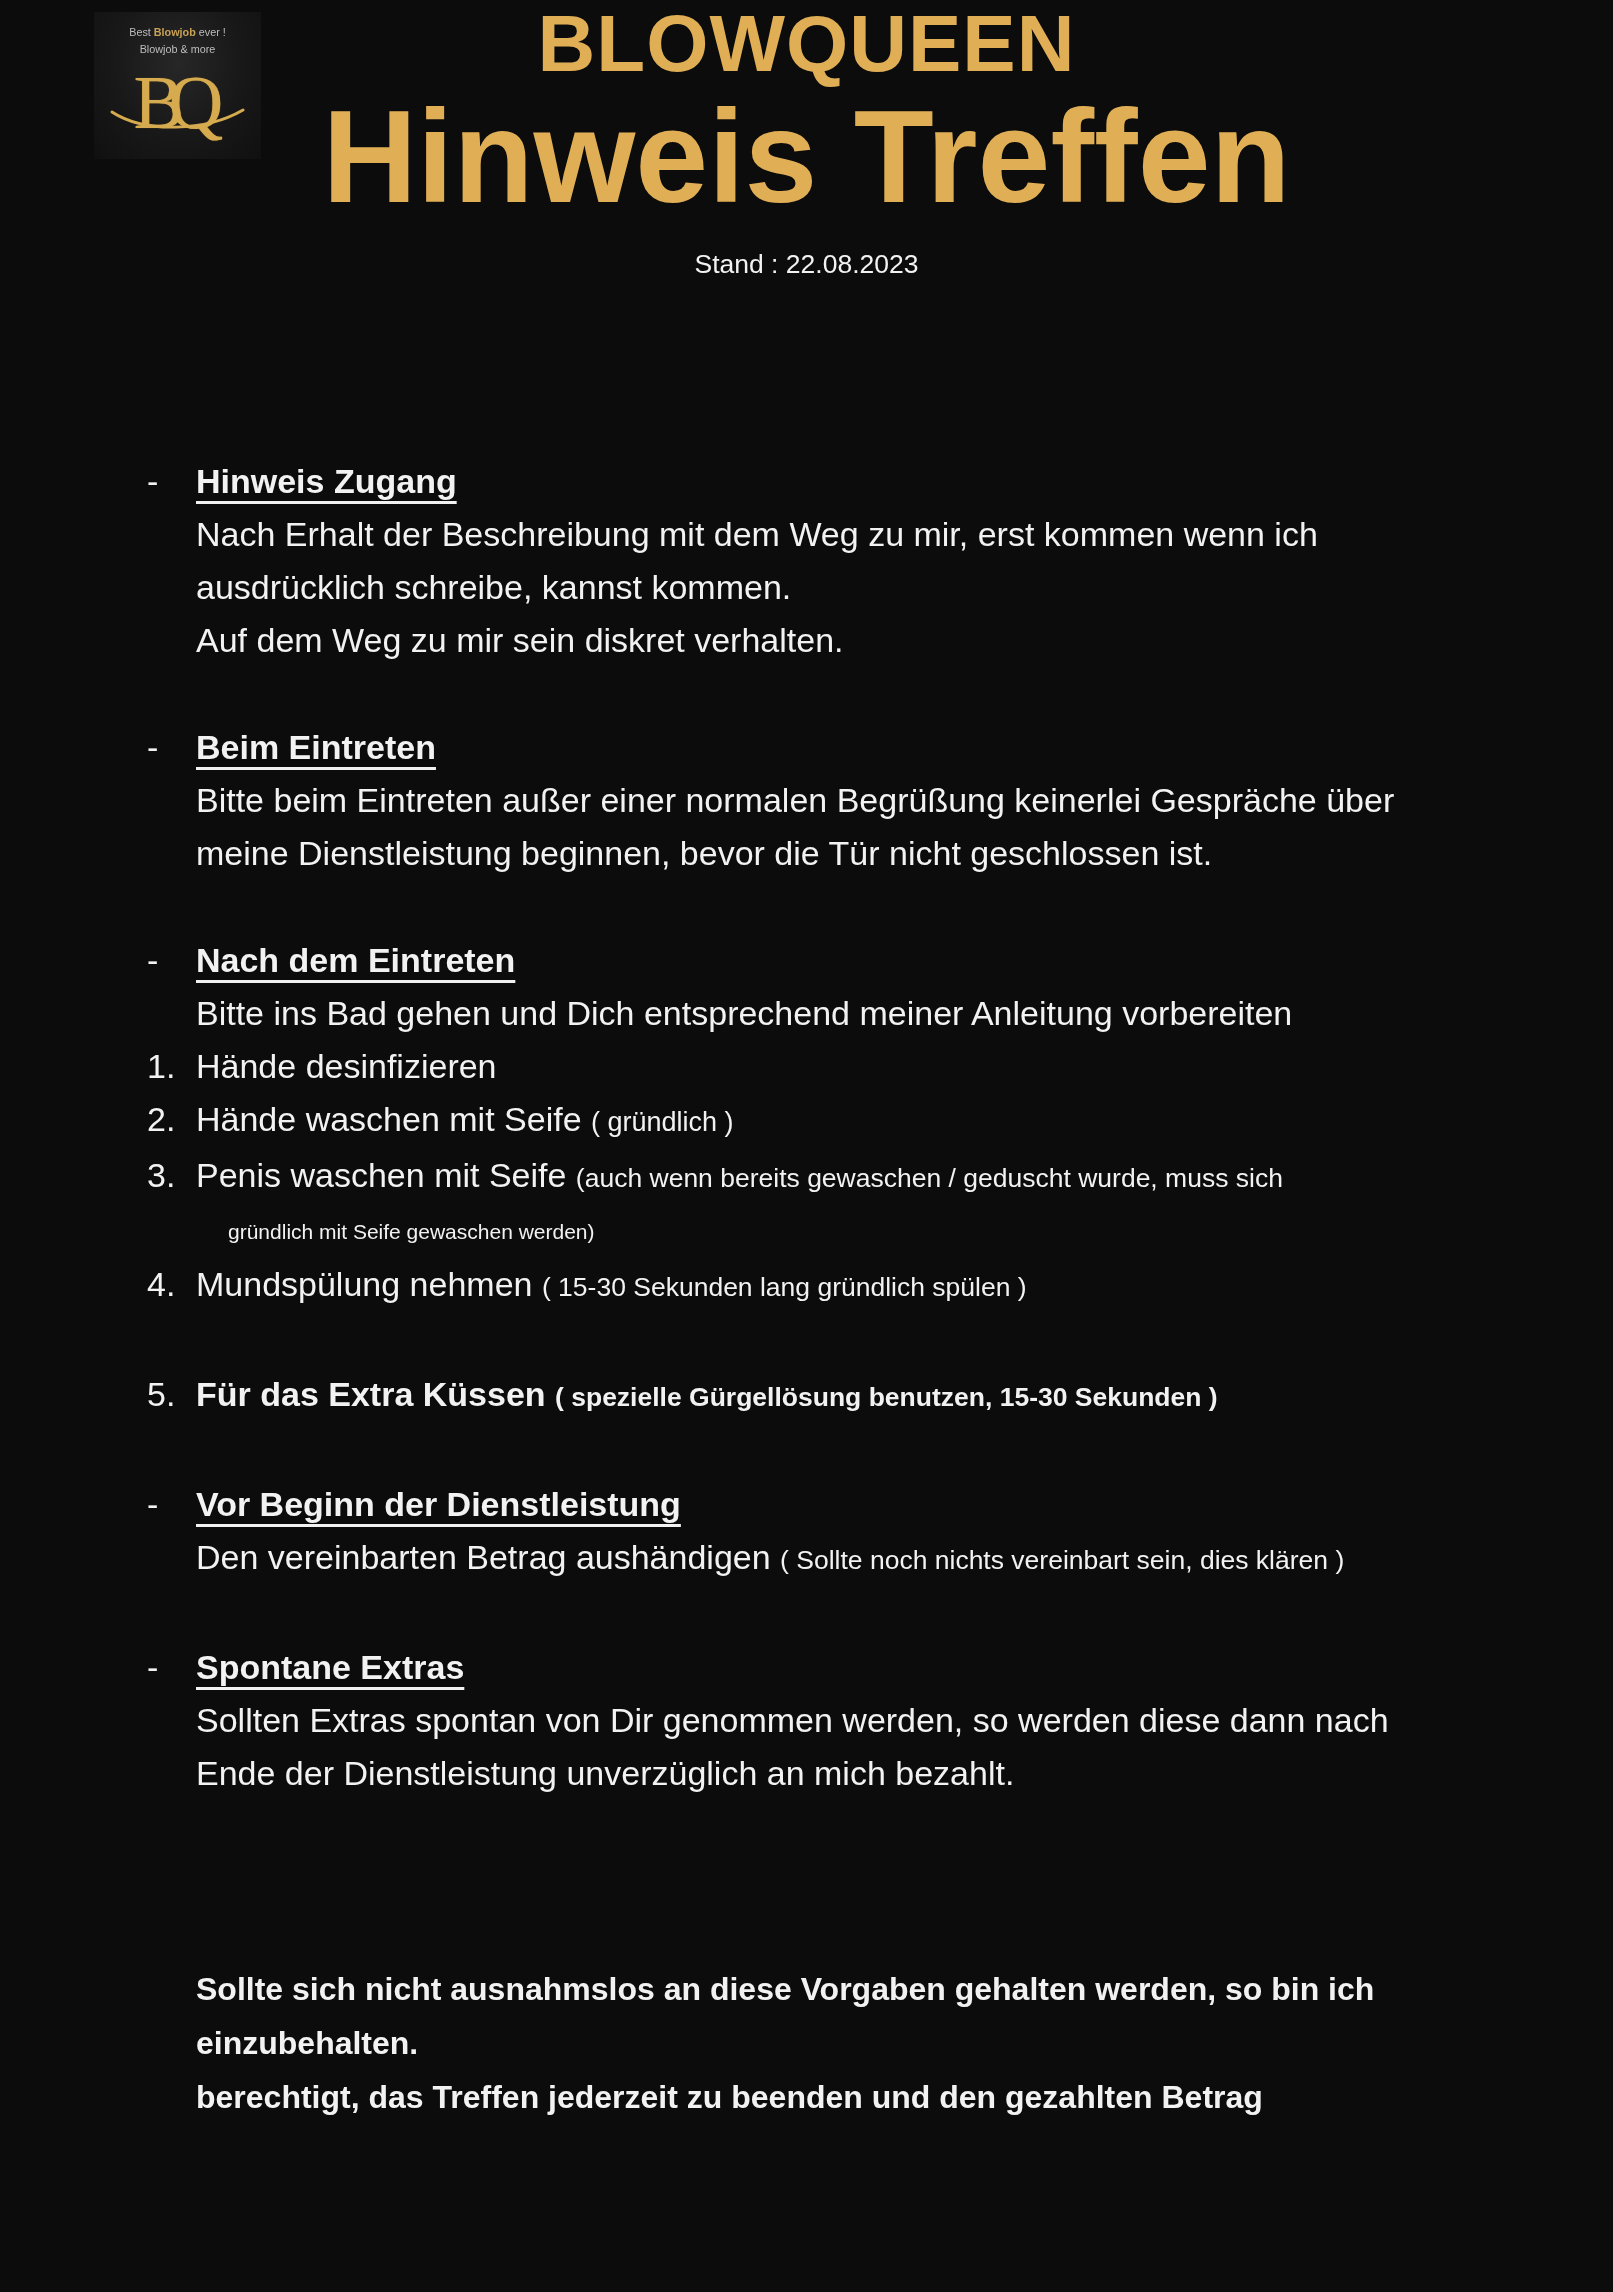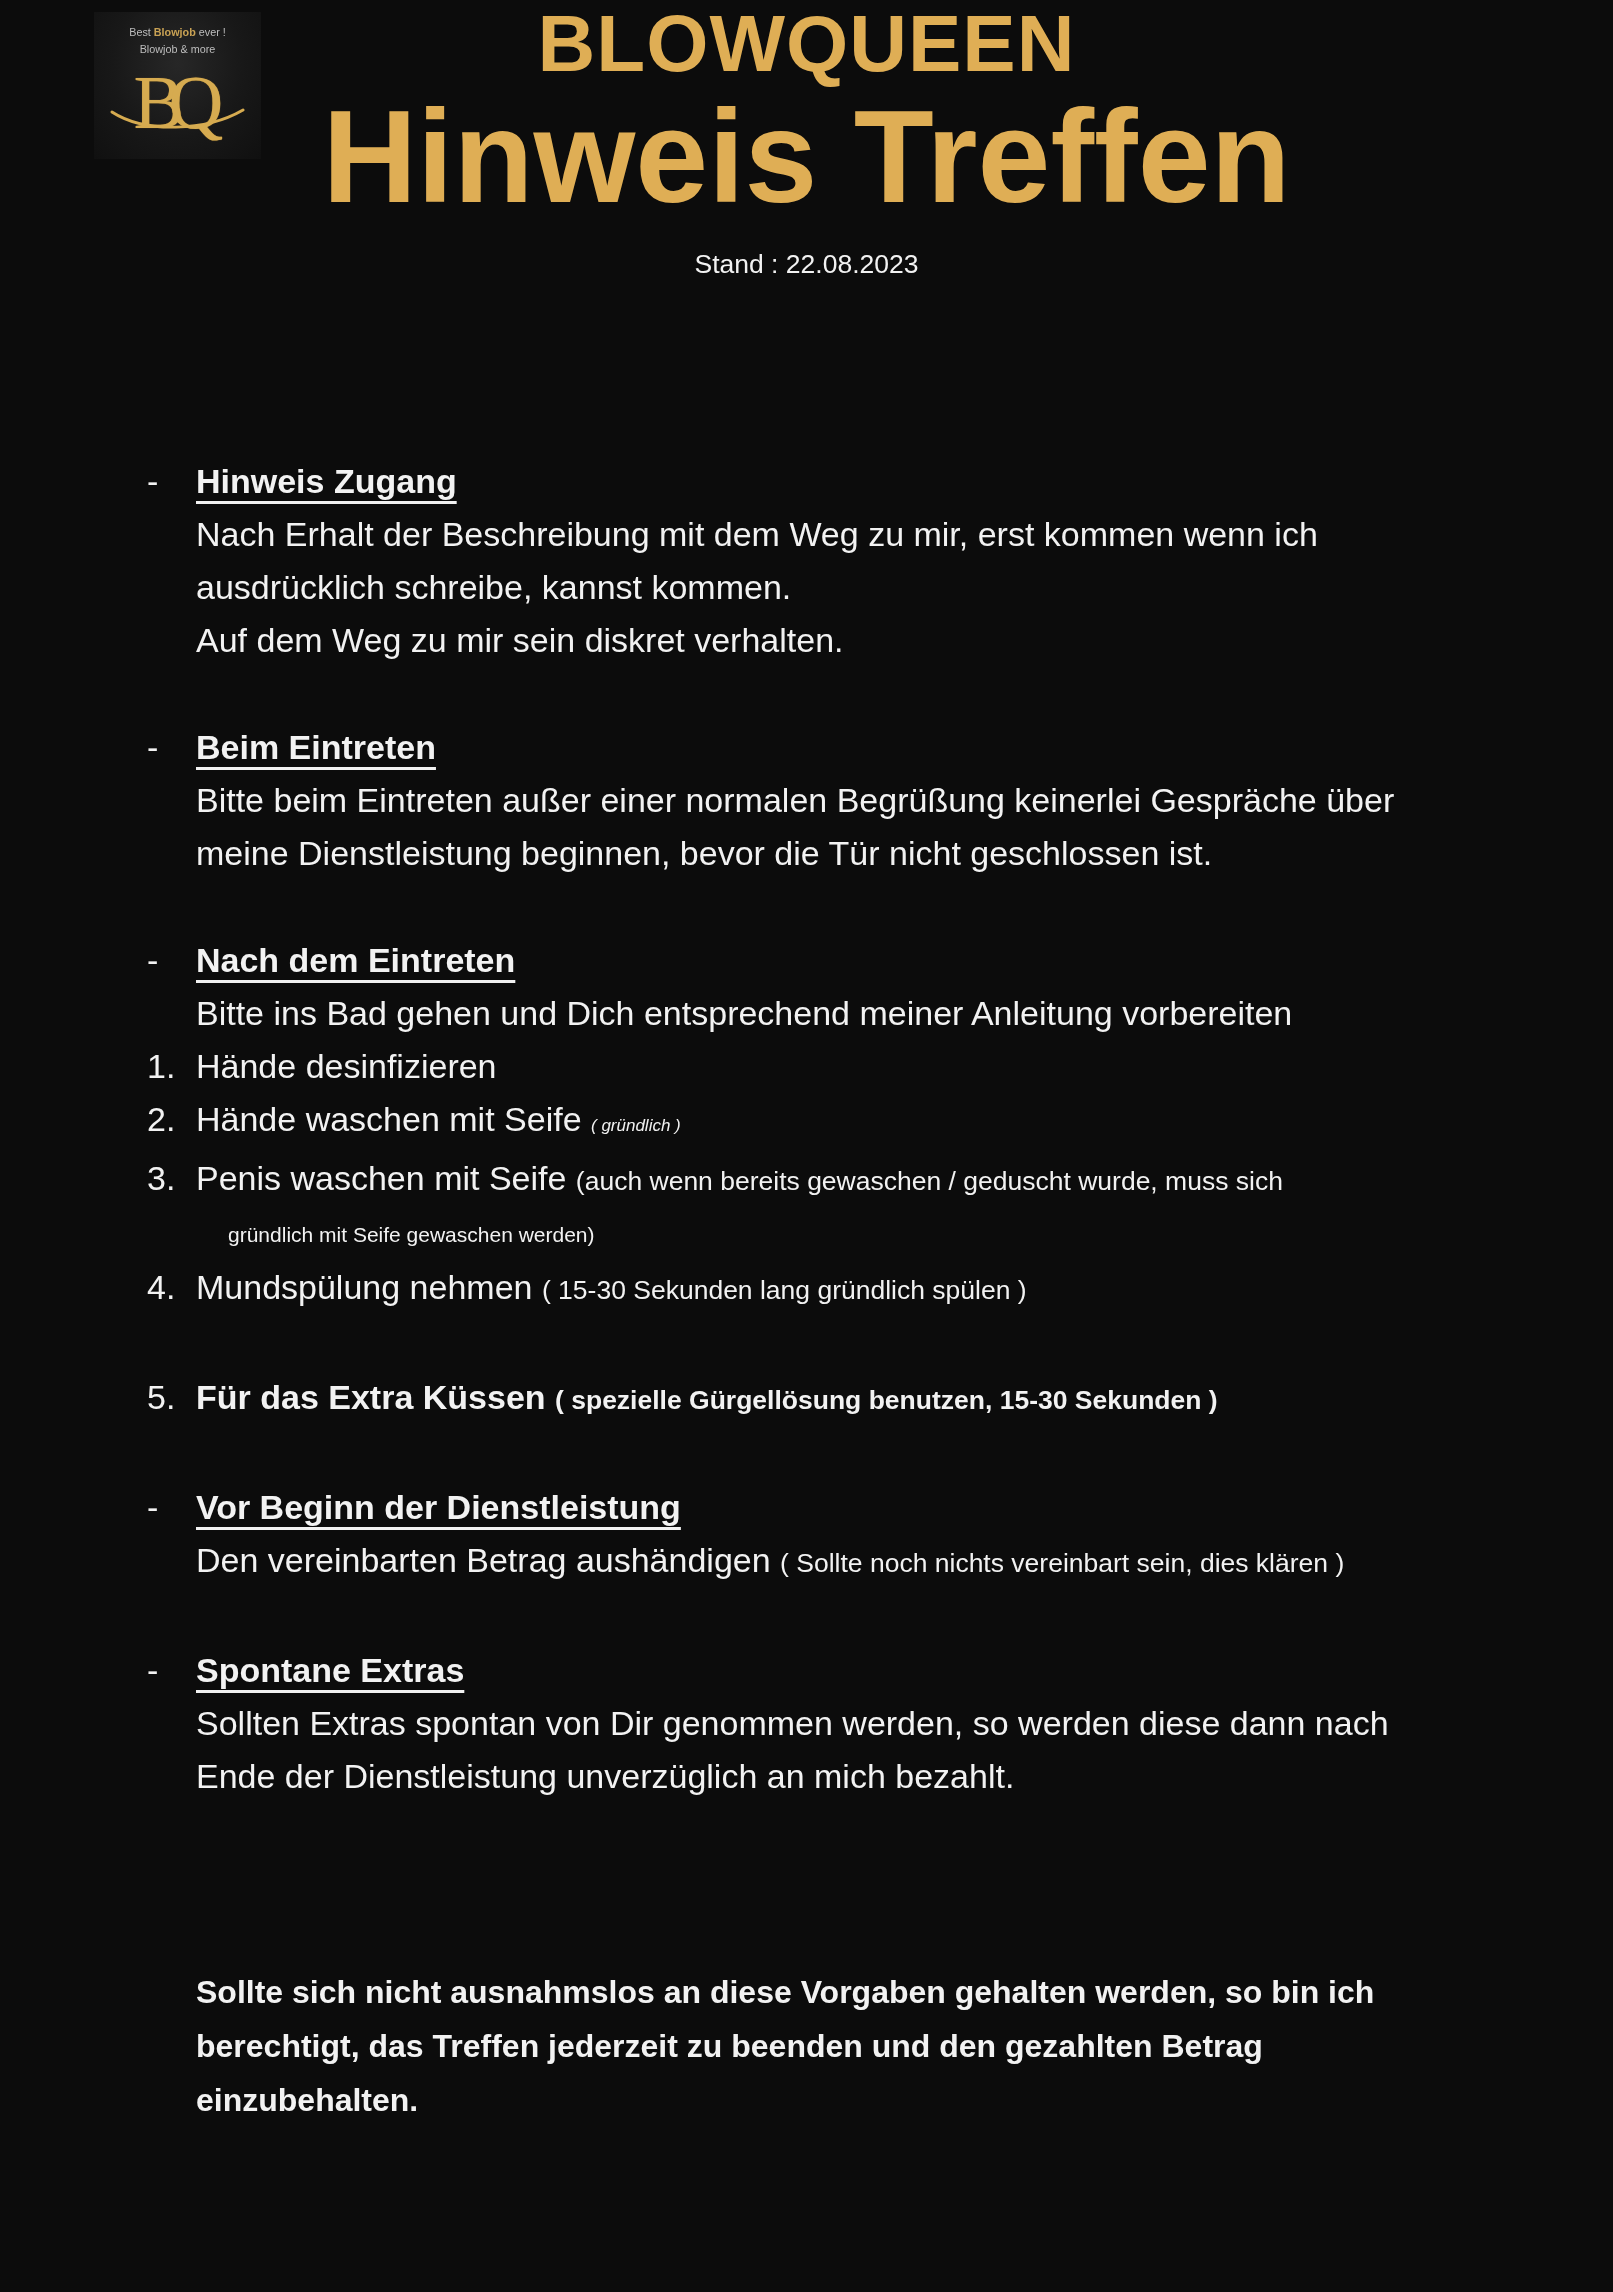--- a/index.html
+++ b/index.html
@@ -54,21 +54,21 @@
   .text-col{flex:1;}
   .heading{
     font-weight:bold;
     text-decoration:underline;
     text-decoration-thickness:2.9px;
     text-underline-offset:7.8px;
   }
   .body-line{padding-left:49px;}
   .cont-line{font-size:21px;margin-left:32px;}
   .note{font-size:26.5px;}
-  .note-italic{font-size:17px;font-style:italic;}
+  .note-italic{font-size:27px;}
   .bold{font-weight:bold;}
   .footer-para{
     margin-top:108px;padding-left:49px;
     font-weight:bold;font-size:32px;line-height:54px;
   }
 </style>
 </head>
 <body>
 
 <div class="page">
@@ -180,19 +180,19 @@
       <div class="row">
         <span class="marker-col">-</span>
         <span class="heading">Spontane Extras</span>
       </div>
       <div class="body-line">Sollten Extras spontan von Dir genommen werden, so werden diese dann nach</div>
       <div class="body-line">Ende der Dienstleistung unverzüglich an mich bezahlt.</div>
     </section>
 
     <section class="footer-para">
       <div>Sollte sich nicht ausnahmslos an diese Vorgaben gehalten werden, so bin ich</div>
+      <div>einzubehalten.</div>
       <div>berechtigt, das Treffen jederzeit zu beenden und den gezahlten Betrag</div>
-      <div>einzubehalten.</div>
     </section>
 
   </main>
 </div>
 
 
 </body></html>

